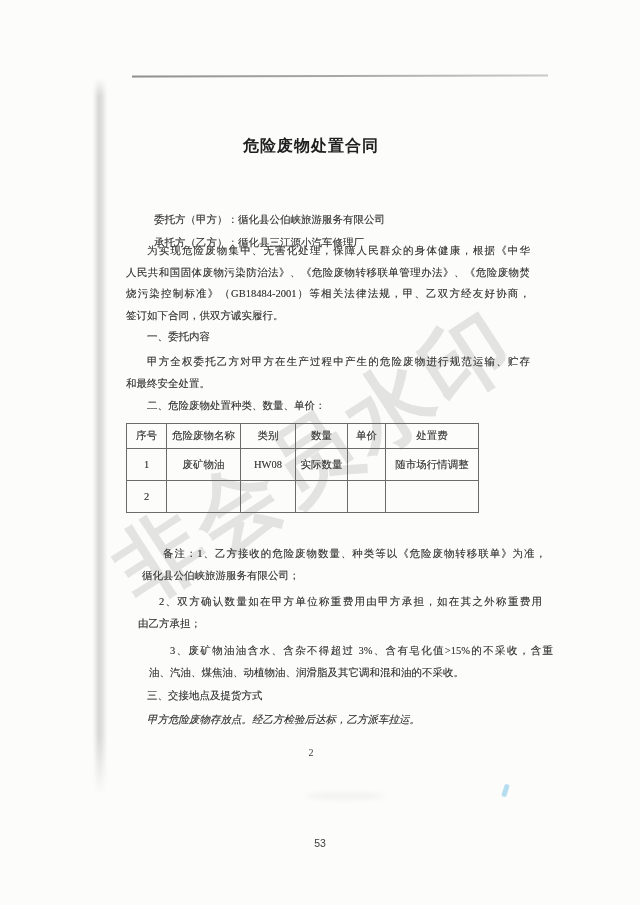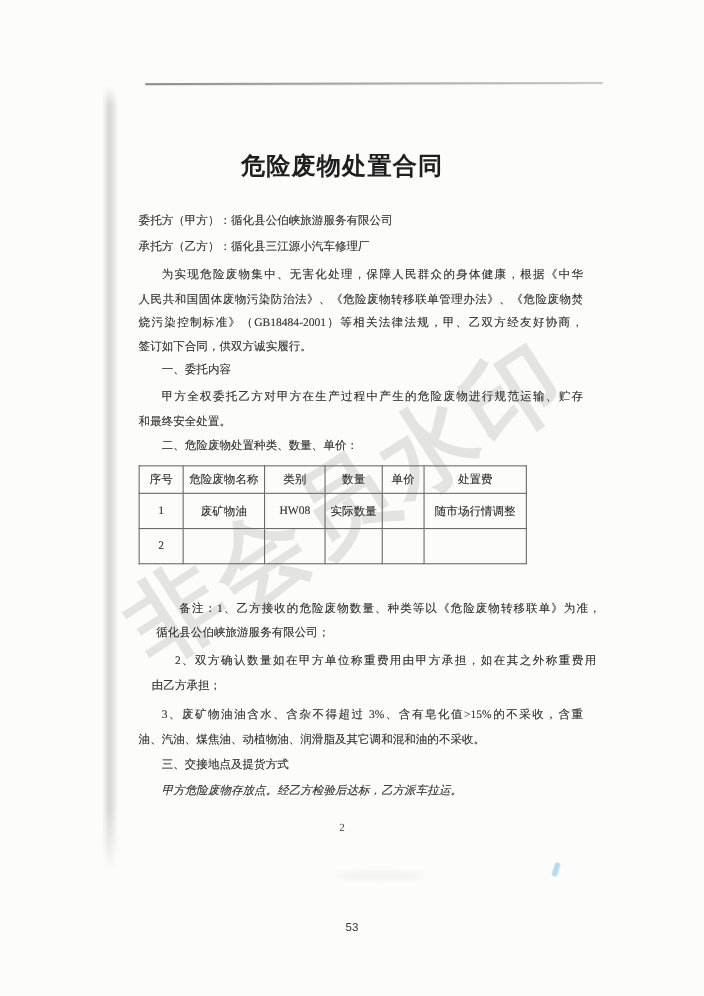--- a/index.html
+++ b/index.html
@@ -40,37 +40,37 @@
     transform:translate(-50%,-50%) rotate(-33deg);
     font-size:86px;font-weight:600;letter-spacing:5px;
     color:rgba(60,60,60,0.13);
     white-space:nowrap;z-index:1;
     font-family:"Liberation Sans","DejaVu Sans",sans-serif;
   }
   
   .layer{position:absolute;left:0;top:0;width:100%;height:100%;z-index:2;}
   .doc-title{
     position:absolute;left:0;top:136px;width:622px;
-    text-align:center;font-size:22px;font-weight:700;
+    text-align:center;font-size:16px;font-weight:700;
     letter-spacing:1px;color:#1f1f1f;
   }
   .block{position:absolute;left:126px;width:404px;}
   .ln{height:21.5px;line-height:21.5px;font-size:10.5px;white-space:nowrap;
       text-shadow:0 0 0.5px rgba(64,64,64,0.55);}
   .ln.ind{text-indent:21px;}
   .ln.just{white-space:normal;text-align:justify;text-align-last:justify;}
   .parties .ln{height:23px;line-height:23px;}
-  .b-parties{top:190px;}
+  .b-parties{top:208px;margin-left:28px;}
   .b-intro{top:240px;}
   .b-h1{top:326px;}
   .b-s1{top:351px;}
   .b-h2{top:395px;}
   .b-notes1{top:543px;margin-left:16px;}
   .b-notes2{top:591px;margin-left:12px;}
-  .b-notes3{top:640px;}
+  .b-notes3{top:640px;margin-left:23px;}
   .b-h3{top:685px;}
   .b-s3{top:709px;font-style:italic;}
   
   .waste-table{
     position:absolute;left:126px;top:423px;
     border-collapse:collapse;table-layout:fixed;width:352px;
   }
   .waste-table td{
     border:1px solid #6b6b6b;text-align:center;vertical-align:middle;
     font-size:10.5px;color:#3a3a3a;padding:0;

